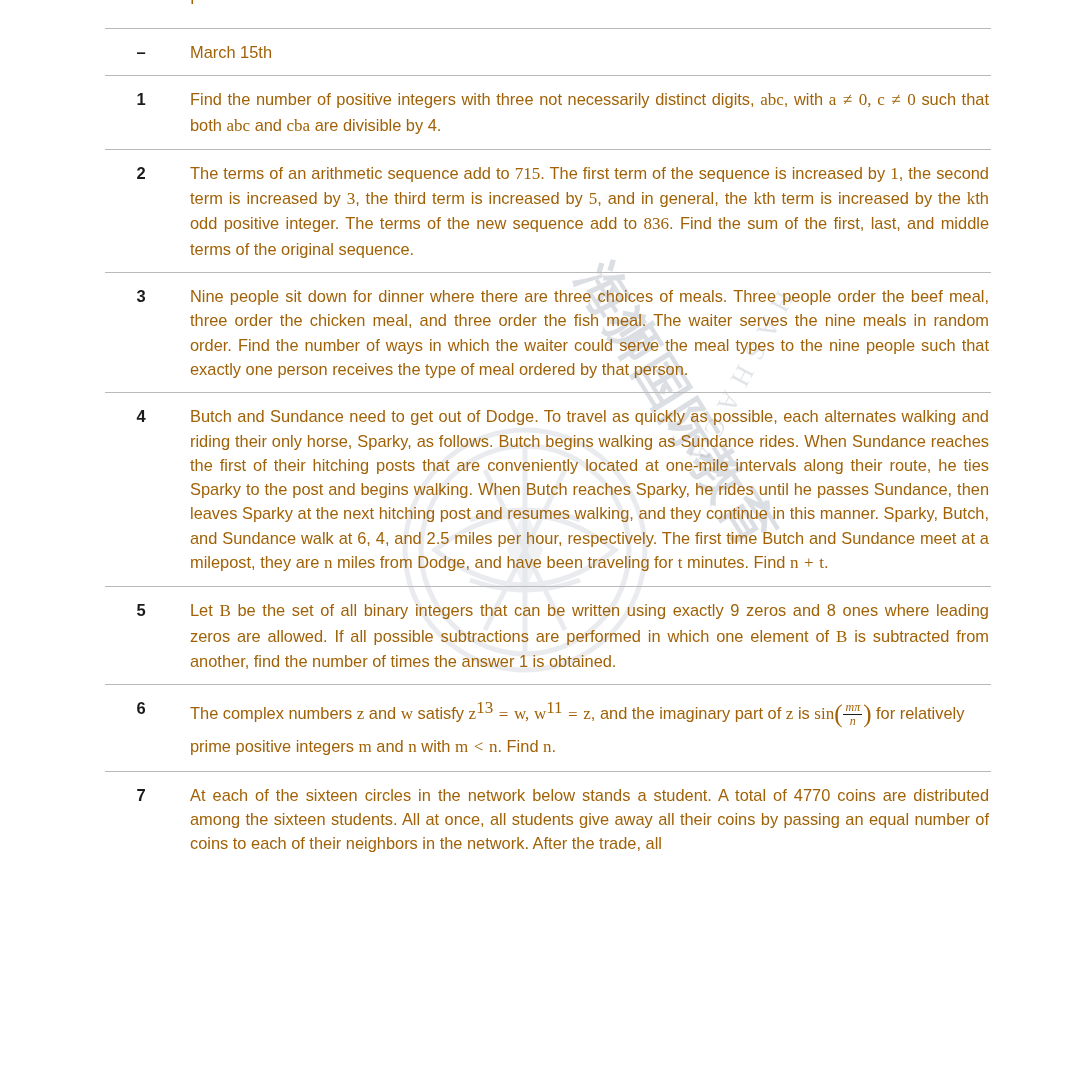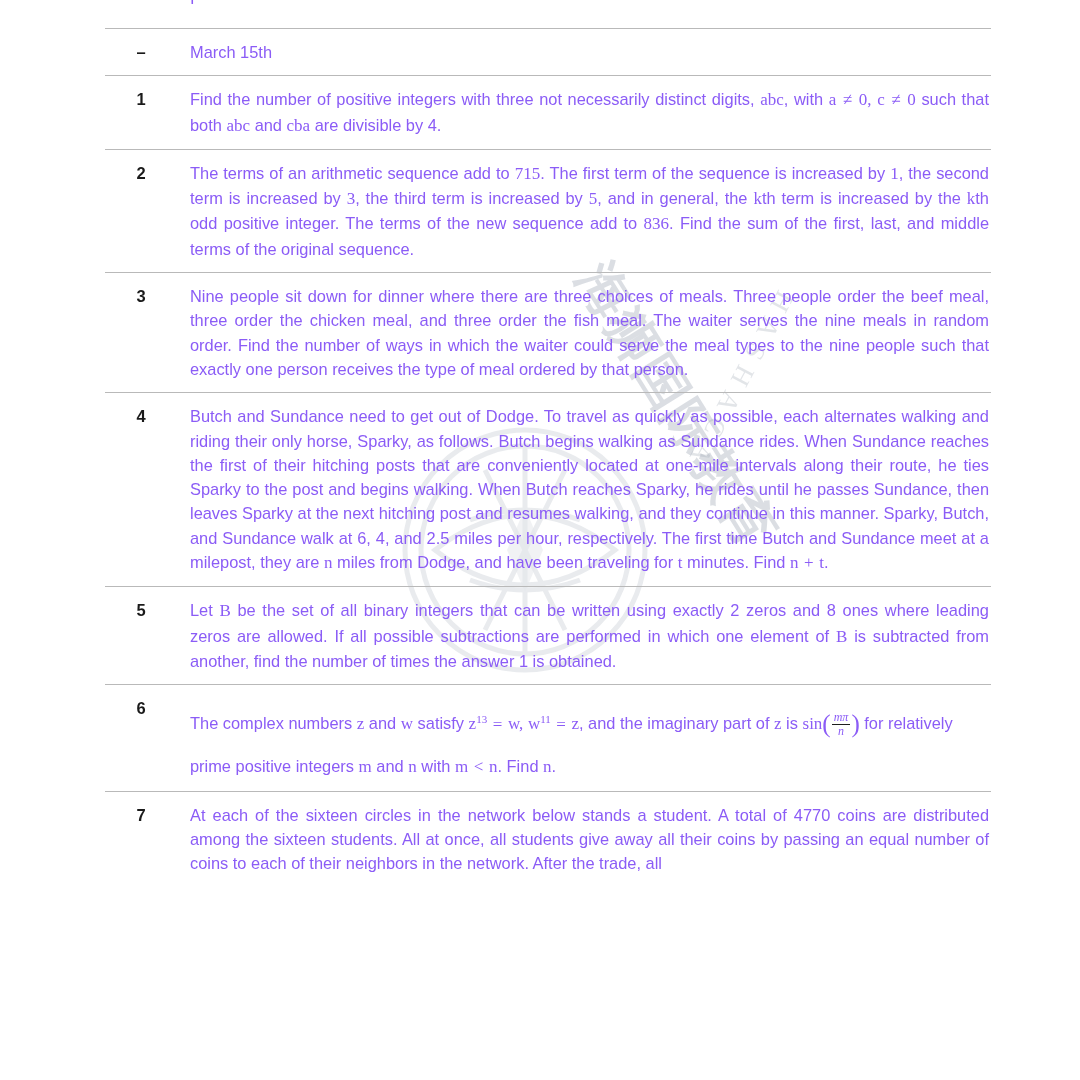--- a/index.html
+++ b/index.html
@@ -86,21 +86,21 @@
     font-weight: 700;
     color: #1a1a1a;
     line-height: 24.3px;
   }
   .body-cell {
     flex: 1 1 auto;
     box-sizing: border-box;
     padding: 11px 2px 11px 13px;
     font-size: 16.4px;
     line-height: 24.3px;
-    color: #8b5cf6;
+    color: #a16207;
     text-align: justify;
     text-justify: inter-word;
     hyphens: none;
   }
   .body-cell.nojust { text-align: left; }
 
   
   .clip-row {
     height: 28px;
     overflow: hidden;
@@ -133,33 +133,33 @@
     padding: 0 1px;
   }
   .mfn {
     font-family: "Liberation Serif", serif;
     font-style: normal;
     font-size: 17px;
   }
   sup.mexp {
     font-family: "Liberation Serif", serif;
     font-style: normal;
-    font-size: 11px;
+    font-size: 17px;
     vertical-align: super;
     line-height: 0;
     text-align: center;
   }
   .frac {
     display: inline-block;
     vertical-align: middle;
     text-align: center;
     font-family: "Liberation Serif", serif;
     font-size: 12px;
     line-height: 1.05;
-    margin: 16px 1px;
+    margin: 6px 1px;
     position: relative;
     top: -1px;
   }
   .frac .nu {
     display: block;
     font-style: italic;
     padding: 0 2px;
   }
   .frac .de {
     display: block;
@@ -231,21 +231,21 @@
     <div class="body-cell">Nine people sit down for dinner where there are three choices of meals. Three people order the beef meal, three order the chicken meal, and three order the fish meal. The waiter serves the nine meals in random order. Find the number of ways in which the waiter could serve the meal types to the nine people such that exactly one person receives the type of meal ordered by that person.</div>
   </div>
 
   <div class="prob-row">
     <div class="num-cell">4</div>
     <div class="body-cell"><span>Butch and Sundance need to get out of Dodge. To travel as quickly as possible, each alternates walking and riding their only horse, Sparky, as follows. Butch begins walking as Sundance rides. When Sundance reaches the first of their hitching posts that are conveniently located at one-mile intervals along their route, he ties Sparky to the post and begins walking. When Butch reaches Sparky, he rides until he passes Sundance, then leaves Sparky at the next hitching post and resumes walking, and they continue in this manner. Sparky, Butch, and Sundance walk at 6, 4, and 2.5 miles per hour, respectively. The first time Butch and Sundance meet at a milepost, they are</span> <span class="mi">n</span> <span>miles from Dodge, and have been traveling for</span> <span class="mi">t</span> <span>minutes. Find</span> <span class="mi">n</span> <span class="mo">+</span> <span class="mi">t</span><span>.</span></div>
   </div>
 
   <div class="prob-row">
     <div class="num-cell">5</div>
-    <div class="body-cell"><span>Let</span> <span class="mi">B</span> <span>be the set of all binary integers that can be written using exactly 2 zeros and 8 ones where leading zeros are allowed. If all possible subtractions are performed in which one element of</span> <span class="mi">B</span> <span>is subtracted from another, find the number of times the answer 1 is obtained.</span></div>
+    <div class="body-cell"><span>Let</span> <span class="mi">B</span> <span>be the set of all binary integers that can be written using exactly 9 zeros and 8 ones where leading zeros are allowed. If all possible subtractions are performed in which one element of</span> <span class="mi">B</span> <span>is subtracted from another, find the number of times the answer 1 is obtained.</span></div>
   </div>
 
   <div class="prob-row">
     <div class="num-cell">6</div>
     <div class="body-cell nojust"><span>The complex numbers</span> <span class="mi">z</span> <span>and</span> <span class="mi">w</span> <span>satisfy</span> <span class="mi">z</span><sup class="mexp">13</sup> <span class="mo">=</span> <span class="mi">w</span><span class="mn">,</span> <span class="mi">w</span><sup class="mexp">11</sup> <span class="mo">=</span> <span class="mi">z</span><span>, and the imaginary part of</span> <span class="mi">z</span> <span>is</span> <span class="mfn">sin</span><span class="paren">(</span><span class="frac"><span class="nu"><span>m</span><span>π</span></span><span class="de">n</span></span><span class="paren">)</span> <span>for relatively prime positive integers</span> <span class="mi">m</span> <span>and</span> <span class="mi">n</span> <span>with</span> <span class="mi">m</span> <span class="mo">&lt;</span> <span class="mi">n</span><span>. Find</span> <span class="mi">n</span><span>.</span></div>
   </div>
 
   <div class="prob-row cut-bottom">
     <div class="num-cell">7</div>
     <div class="body-cell">At each of the sixteen circles in the network below stands a student. A total of 4770 coins are distributed among the sixteen students. All at once, all students give away all their coins by passing an equal number of coins to each of their neighbors in the network. After the trade, all</div>

